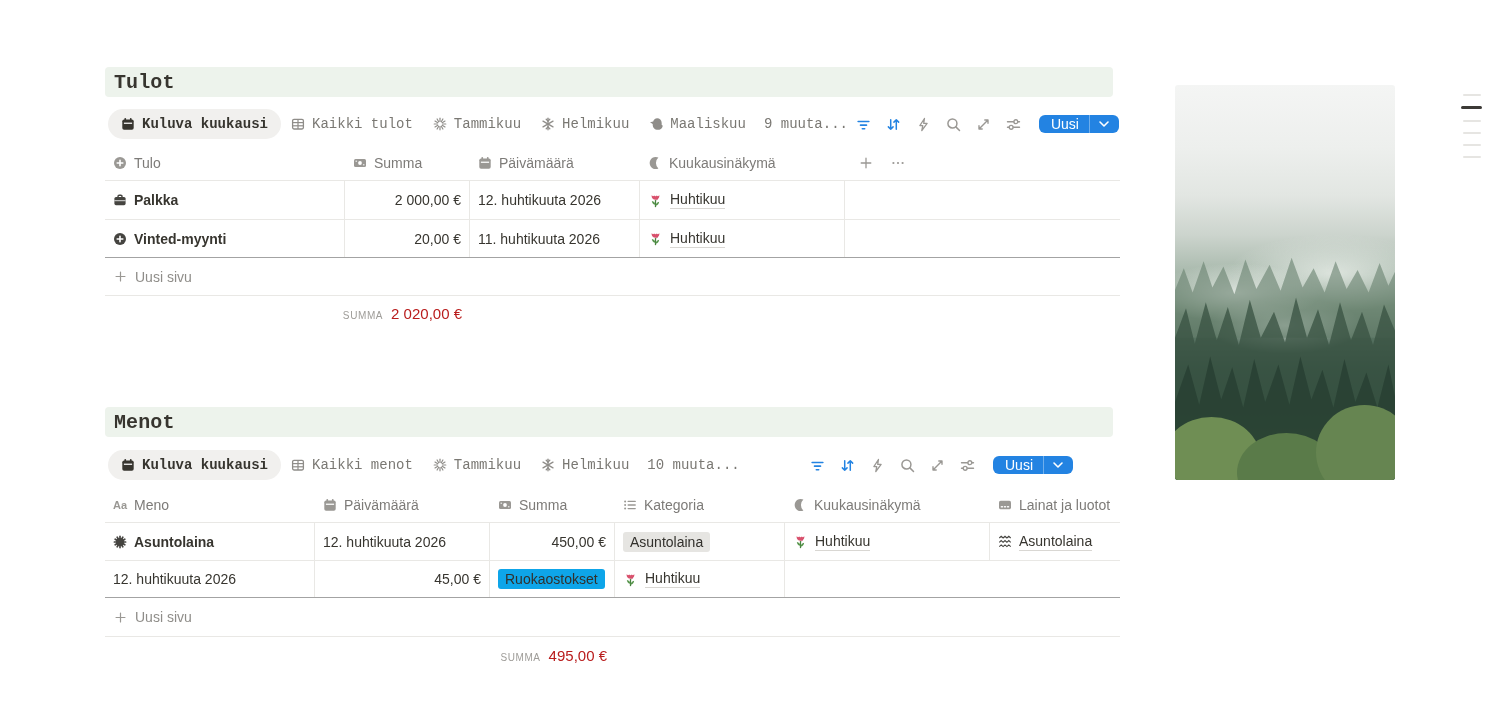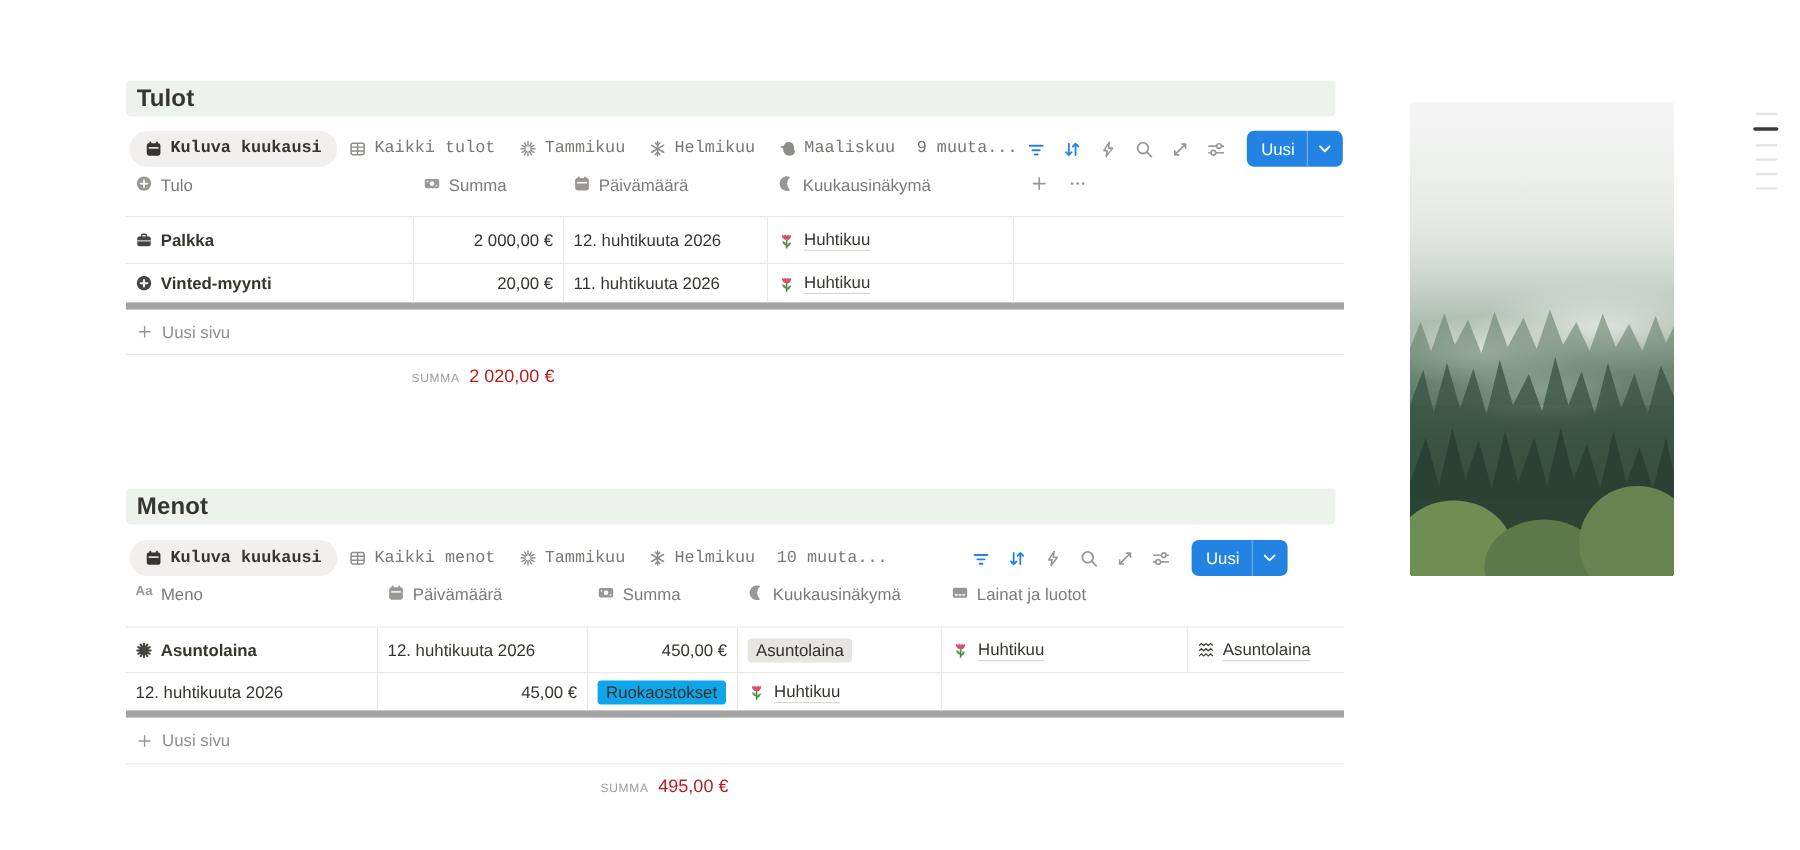--- a/index.html
+++ b/index.html
@@ -3,49 +3,49 @@
 <meta charset="utf-8">
 <style>
   html,body{margin:0;padding:0;width:1500px;height:708px;background:#fff;
     font-family:"Liberation Sans","DejaVu Sans",sans-serif;color:#37352f;
     -webkit-font-smoothing:antialiased;}
   *{box-sizing:border-box;}
   .content{position:absolute;left:105px;top:67px;width:1015px;overflow:hidden;}
   .section{width:1015px;}
   .band{width:1008px;height:30px;background:#edf3ec;border-radius:4px;display:flex;
     align-items:center;padding-left:9px;}
-  .band .title{font-size:20px;font-weight:700;letter-spacing:.1px;}
+  .band .title{font-size:20px;font-weight:700;letter-spacing:.1px;font-family:Liberation Mono, monospace;}
   .tabbar{display:flex;align-items:center;height:32px;margin-top:11px;padding-left:3px;
     padding-right:47px;}
   .tab{display:flex;align-items:center;gap:7px;height:30px;padding:0 10px;
     color:#7a7873;font-size:14px;white-space:nowrap;cursor:pointer;font-family:Liberation Mono, monospace;}
   .tab .ic{color:#8f8d89;}
   .tab.active{background:#f1f0ee;border-radius:16px;color:#37352f;font-weight:700;
     padding:0 13px;}
   .tab.active .ic{color:#37352f;}
   .tab.more{padding:0 8px;}
   .toolbar{margin-left:auto;display:flex;align-items:center;gap:15px;}
   .tool{display:flex;align-items:center;color:#9a9894;cursor:pointer;}
   .tool.blue{color:#2383e2;}
-  .new-btn{display:flex;align-items:stretch;height:30px;background:#2383e2;border-radius:6px;
+  .new-btn{display:flex;align-items:stretch;height:18px;background:#2383e2;border-radius:6px;
     color:#fff;margin-left:3px;cursor:pointer;overflow:hidden;}
   .new-btn .lbl{display:flex;align-items:center;padding:0 10px 0 12px;font-size:14px;
     font-weight:500;}
   .new-btn .chev{display:flex;align-items:center;padding:0 9px 0 8px;
     border-left:1px solid rgba(255,255,255,.35);}
   .table{margin-top:6px;}
   .thead{display:grid;height:34px;color:#7d7b78;font-size:14px;}
-  .th{display:flex;align-items:flex-start;gap:7px;padding:0 8px;white-space:nowrap;
+  .th{display:flex;align-items:center;gap:7px;padding:0 8px;white-space:nowrap;
     overflow:hidden;cursor:pointer;}
   .th .ic{color:#9a9894;flex:none;}
   .th.actions{justify-content:flex-start;gap:18px;padding-left:14px;}
   .grid-tulot{grid-template-columns:240px 125px 170px 205px 1fr;}
   .grid-menot{grid-template-columns:210px 175px 125px 170px 205px 1fr;}
   .trow{display:grid;border-top:1px solid #e9e8e5;font-size:14px;}
-  .trow:last-of-type{border-bottom:6px solid #a3a3a3;}
+  .trow:last-of-type{border-bottom:1px solid #a3a3a3;}
   .h39 .trow{height:39px;}
   .h38 .trow{height:38px;}
   .td{display:flex;align-items:center;gap:7px;padding:0 8px;border-right:1px solid #e9e8e5;
     white-space:nowrap;overflow:hidden;cursor:pointer;}
   .td:last-child{border-right:none;}
   .td.name{font-weight:700;}
   .td.name .ic{color:#454440;flex:none;}
   .td.num{justify-content:flex-end;}
   .rel{font-weight:500;border-bottom:1px solid #d9d7d3;line-height:17px;}
   .tagpill{font-size:14px;line-height:20px;padding:0 7px;border-radius:3px;color:#32302c;}
@@ -507,20 +507,26 @@
           <span>Päivämäärä</span>
         </div>
         <div class="th">
           <svg class="ic" width="14" height="14" viewBox="0 0 14 14">
               <use href="#i-money"></use>
             </svg>
           <span>Summa</span>
         </div>
         <div class="th">
           <svg class="ic" width="14" height="14" viewBox="0 0 14 14">
+              <use href="#i-list"></use>
+            </svg>
+          <span>Kategoria</span>
+        </div>
+        <div class="th">
+          <svg class="ic" width="14" height="14" viewBox="0 0 14 14">
               <use href="#i-moon"></use>
             </svg>
           <span>Kuukausinäkymä</span>
         </div>
         <div class="th">
           <svg class="ic" width="14" height="14" viewBox="0 0 14 14">
               <use href="#i-card"></use>
             </svg>
           <span>Lainat ja luotot</span>
         </div>

